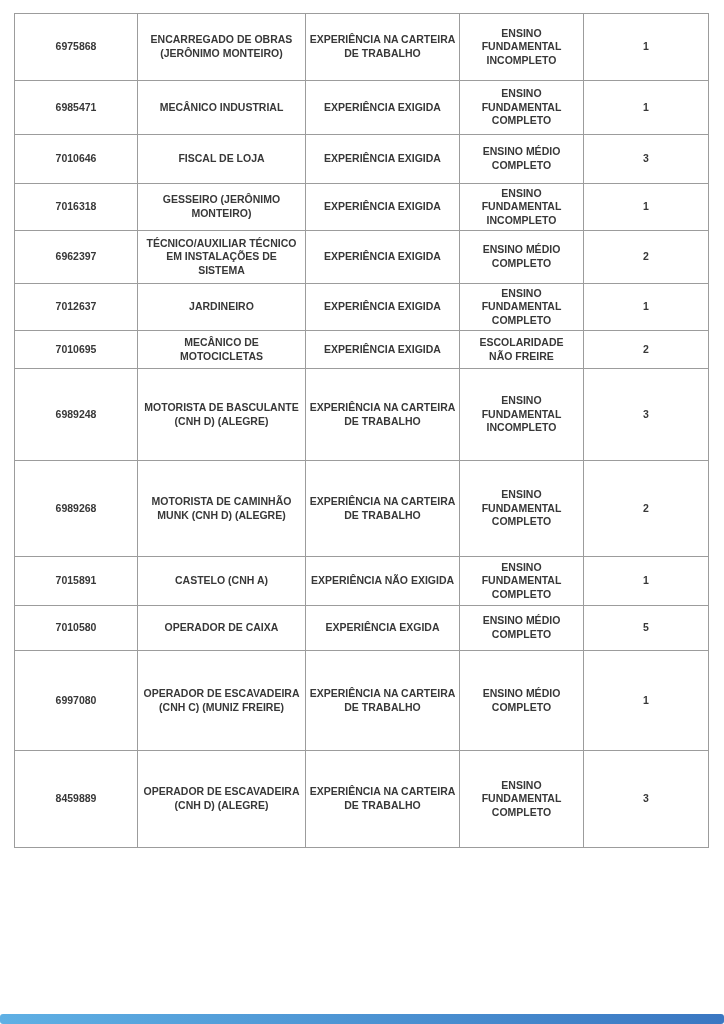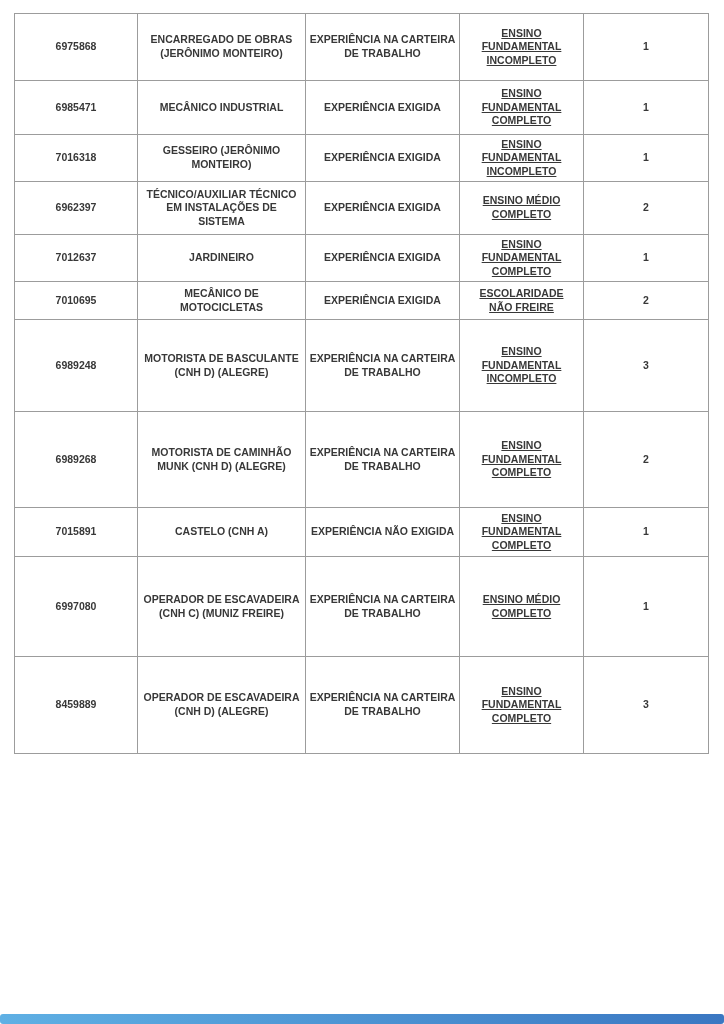--- a/index.html
+++ b/index.html
@@ -31,21 +31,21 @@
     font-size: 10.5px;
     line-height: 1.3;
     color: #383838;
     padding: 2px 4px;
     overflow: hidden;
     word-wrap: break-word;
   }
   table.vacancies td.col-code    { padding: 2px 0; }
   table.vacancies td.col-job     { padding: 2px 5px; }
   table.vacancies td.col-exp     { padding: 2px 2px; }
-  table.vacancies td.col-edu     { padding: 2px 9px; text-decoration: underline; }
+  table.vacancies td.col-edu     { padding: 2px 9px; }
   table.vacancies td.col-qty     { padding: 2px 6px; }
   .footer-bar {
     position: absolute;
     left: 0;
     right: 0;
     bottom: 0;
     height: 10px;
     border-radius: 3px;
   }
 </style>
@@ -68,20 +68,27 @@
           <td class="col-exp">EXPERIÊNCIA NA CARTEIRA DE TRABALHO</td>
           <td class="col-edu">ENSINO FUNDAMENTAL INCOMPLETO</td>
           <td class="col-qty">1</td>
         </tr>
         <tr style="height: 54px;">
           <td class="col-code">6985471</td>
           <td class="col-job">MECÂNICO INDUSTRIAL</td>
           <td class="col-exp">EXPERIÊNCIA EXIGIDA</td>
           <td class="col-edu">ENSINO FUNDAMENTAL COMPLETO</td>
           <td class="col-qty">1</td>
+        </tr>
+        <tr style="height: 49px;">
+          <td class="col-code">7010646</td>
+          <td class="col-job">FISCAL DE LOJA</td>
+          <td class="col-exp">EXPERIÊNCIA EXIGIDA</td>
+          <td class="col-edu">ENSINO MÉDIO COMPLETO</td>
+          <td class="col-qty">3</td>
         </tr>
         <tr style="height: 47px;">
           <td class="col-code">7016318</td>
           <td class="col-job">GESSEIRO (JERÔNIMO MONTEIRO)</td>
           <td class="col-exp">EXPERIÊNCIA EXIGIDA</td>
           <td class="col-edu">ENSINO FUNDAMENTAL INCOMPLETO</td>
           <td class="col-qty">1</td>
         </tr>
         <tr style="height: 53px;">
           <td class="col-code">6962397</td>
@@ -118,20 +125,27 @@
           <td class="col-edu">ENSINO FUNDAMENTAL COMPLETO</td>
           <td class="col-qty">2</td>
         </tr>
         <tr style="height: 49px;">
           <td class="col-code">7015891</td>
           <td class="col-job">CASTELO (CNH A)</td>
           <td class="col-exp">EXPERIÊNCIA NÃO EXIGIDA</td>
           <td class="col-edu">ENSINO FUNDAMENTAL COMPLETO</td>
           <td class="col-qty">1</td>
         </tr>
+        <tr style="height: 45px;">
+          <td class="col-code">7010580</td>
+          <td class="col-job">OPERADOR DE CAIXA</td>
+          <td class="col-exp">EXPERIÊNCIA EXGIDA</td>
+          <td class="col-edu">ENSINO MÉDIO COMPLETO</td>
+          <td class="col-qty">5</td>
+        </tr>
         <tr style="height: 100px; margin-left: 35px;">
           <td class="col-code">6997080</td>
           <td class="col-job">OPERADOR DE ESCAVADEIRA (CNH C) (MUNIZ FREIRE)</td>
           <td class="col-exp">EXPERIÊNCIA NA CARTEIRA DE TRABALHO</td>
           <td class="col-edu">ENSINO MÉDIO COMPLETO</td>
           <td class="col-qty">1</td>
         </tr>
         <tr style="height: 97px;">
           <td class="col-code">8459889</td>
           <td class="col-job">OPERADOR DE ESCAVADEIRA (CNH D) (ALEGRE)</td>

